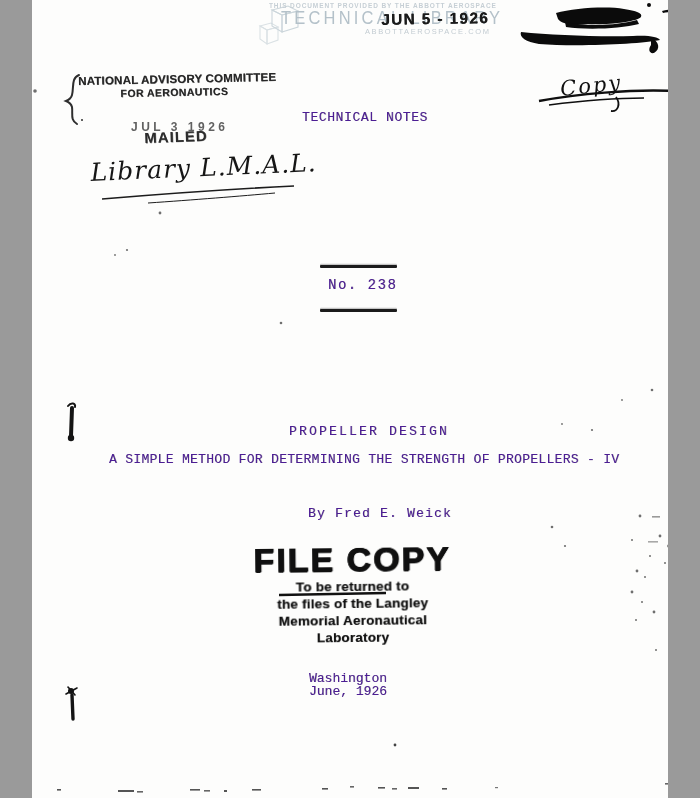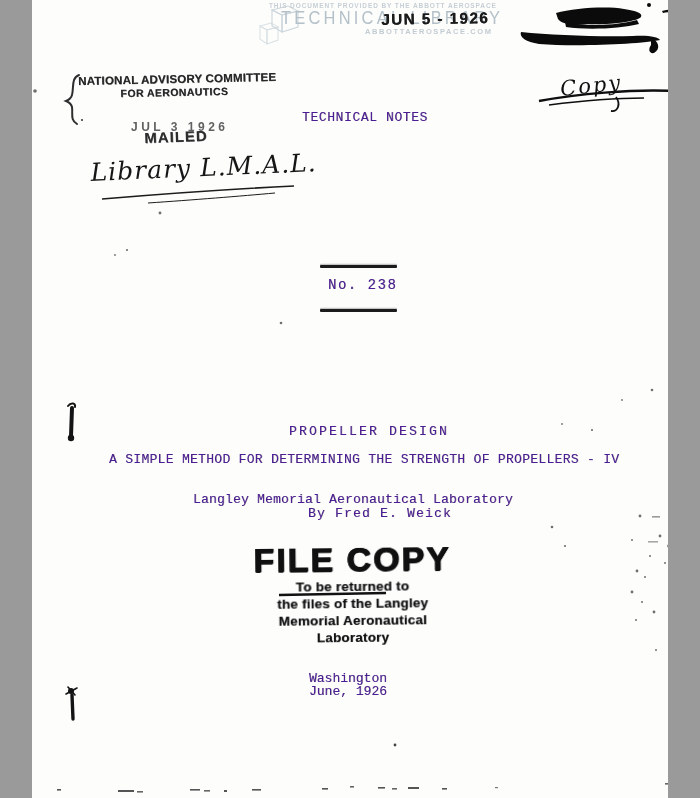--- a/index.html
+++ b/index.html
@@ -27,21 +27,21 @@
 
   
   .hand {
     position:absolute; white-space:nowrap;
     font-family:"DejaVu Serif", serif; font-style:italic; color:#161616;
   }
 
   
   #wm-provider { left:237px; top:2px;  font-size:6.5px; letter-spacing:0.9px; color:#c6cfd5; font-weight:bold; }
   #wm-title    { left:249px; top:8px;  font-size:16.5px; letter-spacing:3.2px; color:#b4c1c9; transform:scaleY(1.08); transform-origin:left top; }
-  #wm-url      { left:333px; top:27px; font-size:7.5px; letter-spacing:1.6px; color:#c3ccd2; font-weight:bold; }
+  #wm-url      { left:333px; top:27px; font-size:7.5px; letter-spacing:1.6px; color:#c3ccd2; font-weight:normal; }
   #wm-logo     { left:224px; top:4px; }
 
   
   #stamp-jun   { left:349px; top:11px; font-size:15.5px; letter-spacing:1.5px; color:#1b1b1b;
                  transform:rotate(-1deg) scaleX(0.98); transform-origin:left top;
                  text-shadow:0.4px 0 0 #1b1b1b; }
 
   #stamp-naca  { left:46px; top:75px; width:192px; text-align:center;
                  transform:rotate(-1.2deg); transform-origin:left top; color:#262626; }
   #stamp-naca .l1 { font-size:11.5px; letter-spacing:0.2px; text-shadow:0.4px 0.3px 0.4px rgba(30,30,30,0.6); }
@@ -131,21 +131,20 @@
 
   <div class="hand" id="copy-note">Copy</div>
 
   <div class="rule" id="rule-top"></div>
   <div class="tw" id="note-number">No. 238</div>
   <div class="rule" id="rule-bottom"></div>
 
   <div class="tw" id="typed-title">PROPELLER DESIGN</div>
   <div class="tw" id="typed-subtitle">A SIMPLE METHOD FOR DETERMINING THE STRENGTH OF PROPELLERS - IV</div>
   <div class="tw" id="typed-byline">By Fred E. Weick</div>
-  <div class="tw" id="typed-affil">Langley Memorial Aeronautical Laboratory</div>
 
   <div class="stamp" id="fc">
     <div id="fc-title">FILE COPY</div>
     <div class="fc-line">To be returned to</div>
     <div class="fc-line">the files of the Langley</div>
     <div class="fc-line">Memorial Aeronautical</div>
     <div class="fc-line">Laboratory</div>
   </div>
 
   <div class="tw" id="typed-place">Washington</div>

